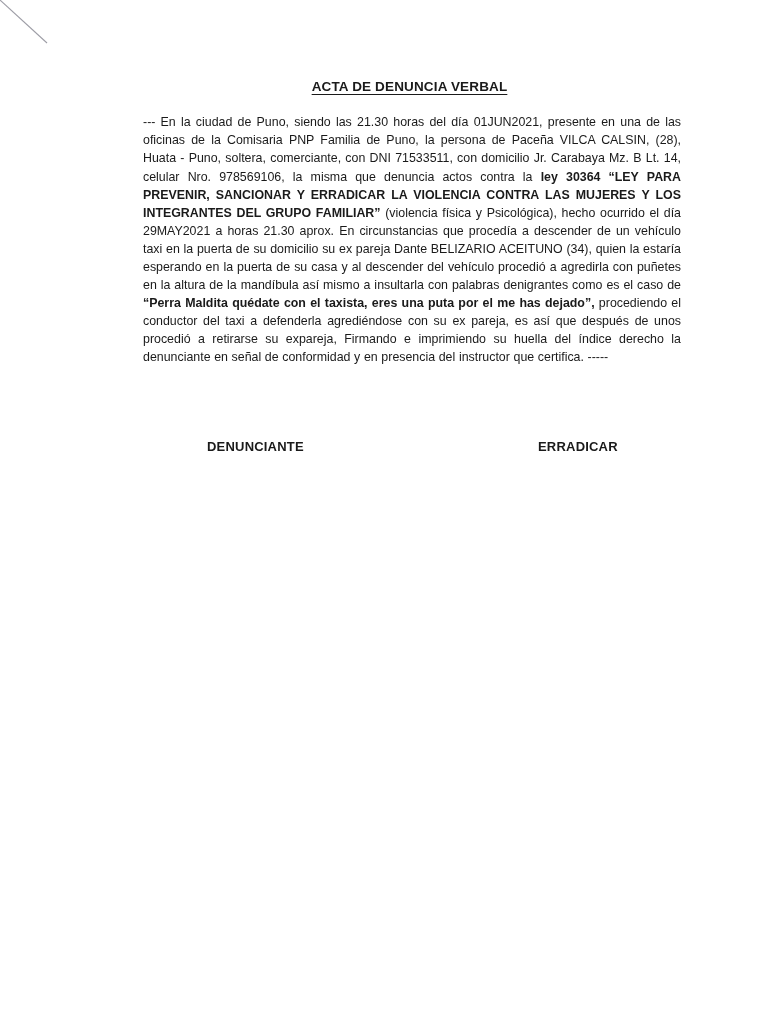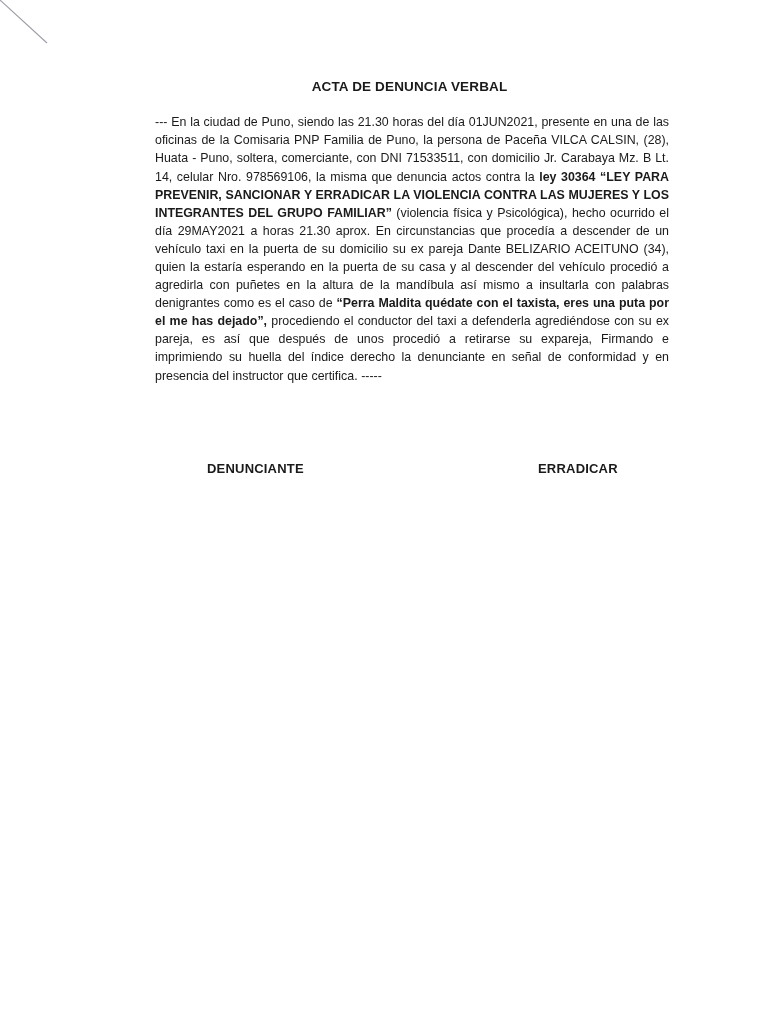--- a/index.html
+++ b/index.html
@@ -43,42 +43,43 @@
 
   .doc-title {
     text-align: center;
     font-size: 13.5px;
     font-weight: bold;
     letter-spacing: 0.15px;
     margin: 0 0 17px 0;
     line-height: 1.35;
   }
   .doc-title .title-text {
+    text-decoration: underline;
     text-underline-offset: 3px;
     padding-right: 5px;
   }
 
   .doc-paragraph {
     font-size: 12.4px;
     line-height: 18.1px;
     text-align: justify;
     text-justify: inter-word;
-    margin: 12px;
+    margin: 0;
     word-spacing: 0.2px;
   }
 
   .doc-paragraph b,
   .doc-paragraph .b {
     font-weight: bold;
   }
 
   .signature-row {
     position: absolute;
     left: 143px;
-    top: 459px;
+    top: 437px;
     width: 538px;
     display: flex;
     flex-direction: row;
     align-items: baseline;
   }
   .sig-slot-left {
     width: 340px;
     padding-left: 64px;
     box-sizing: border-box;
   }

